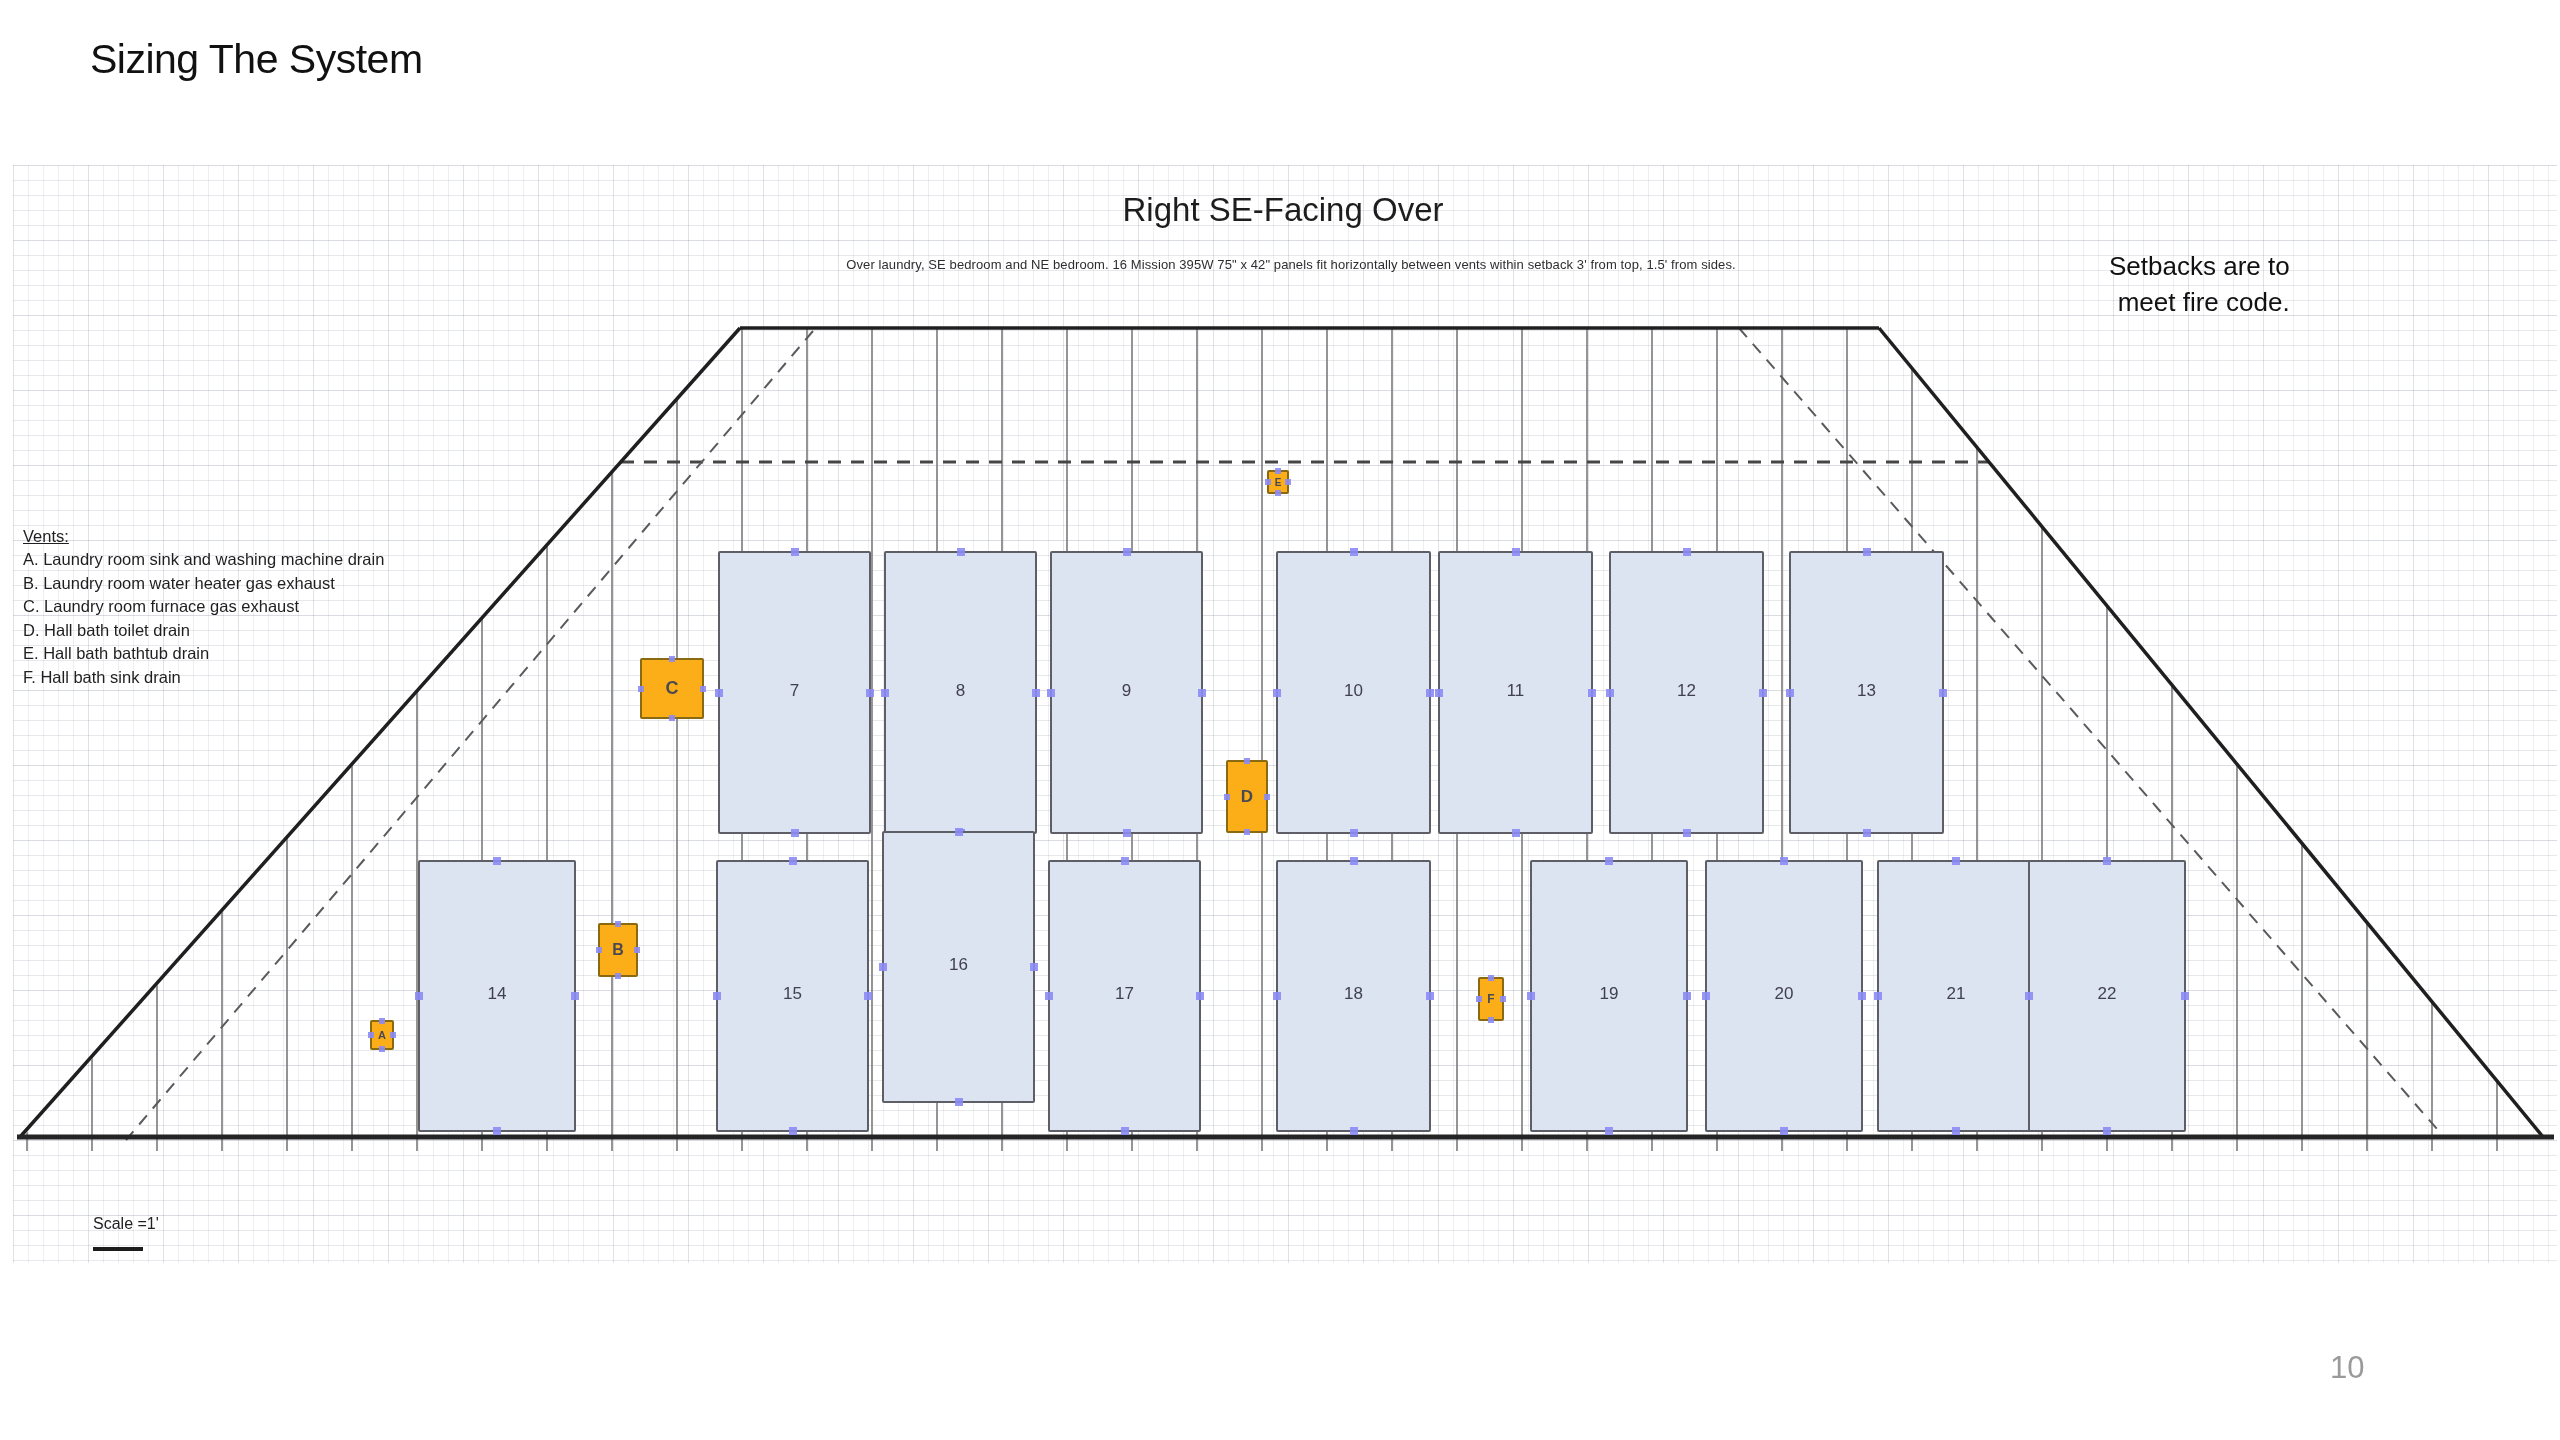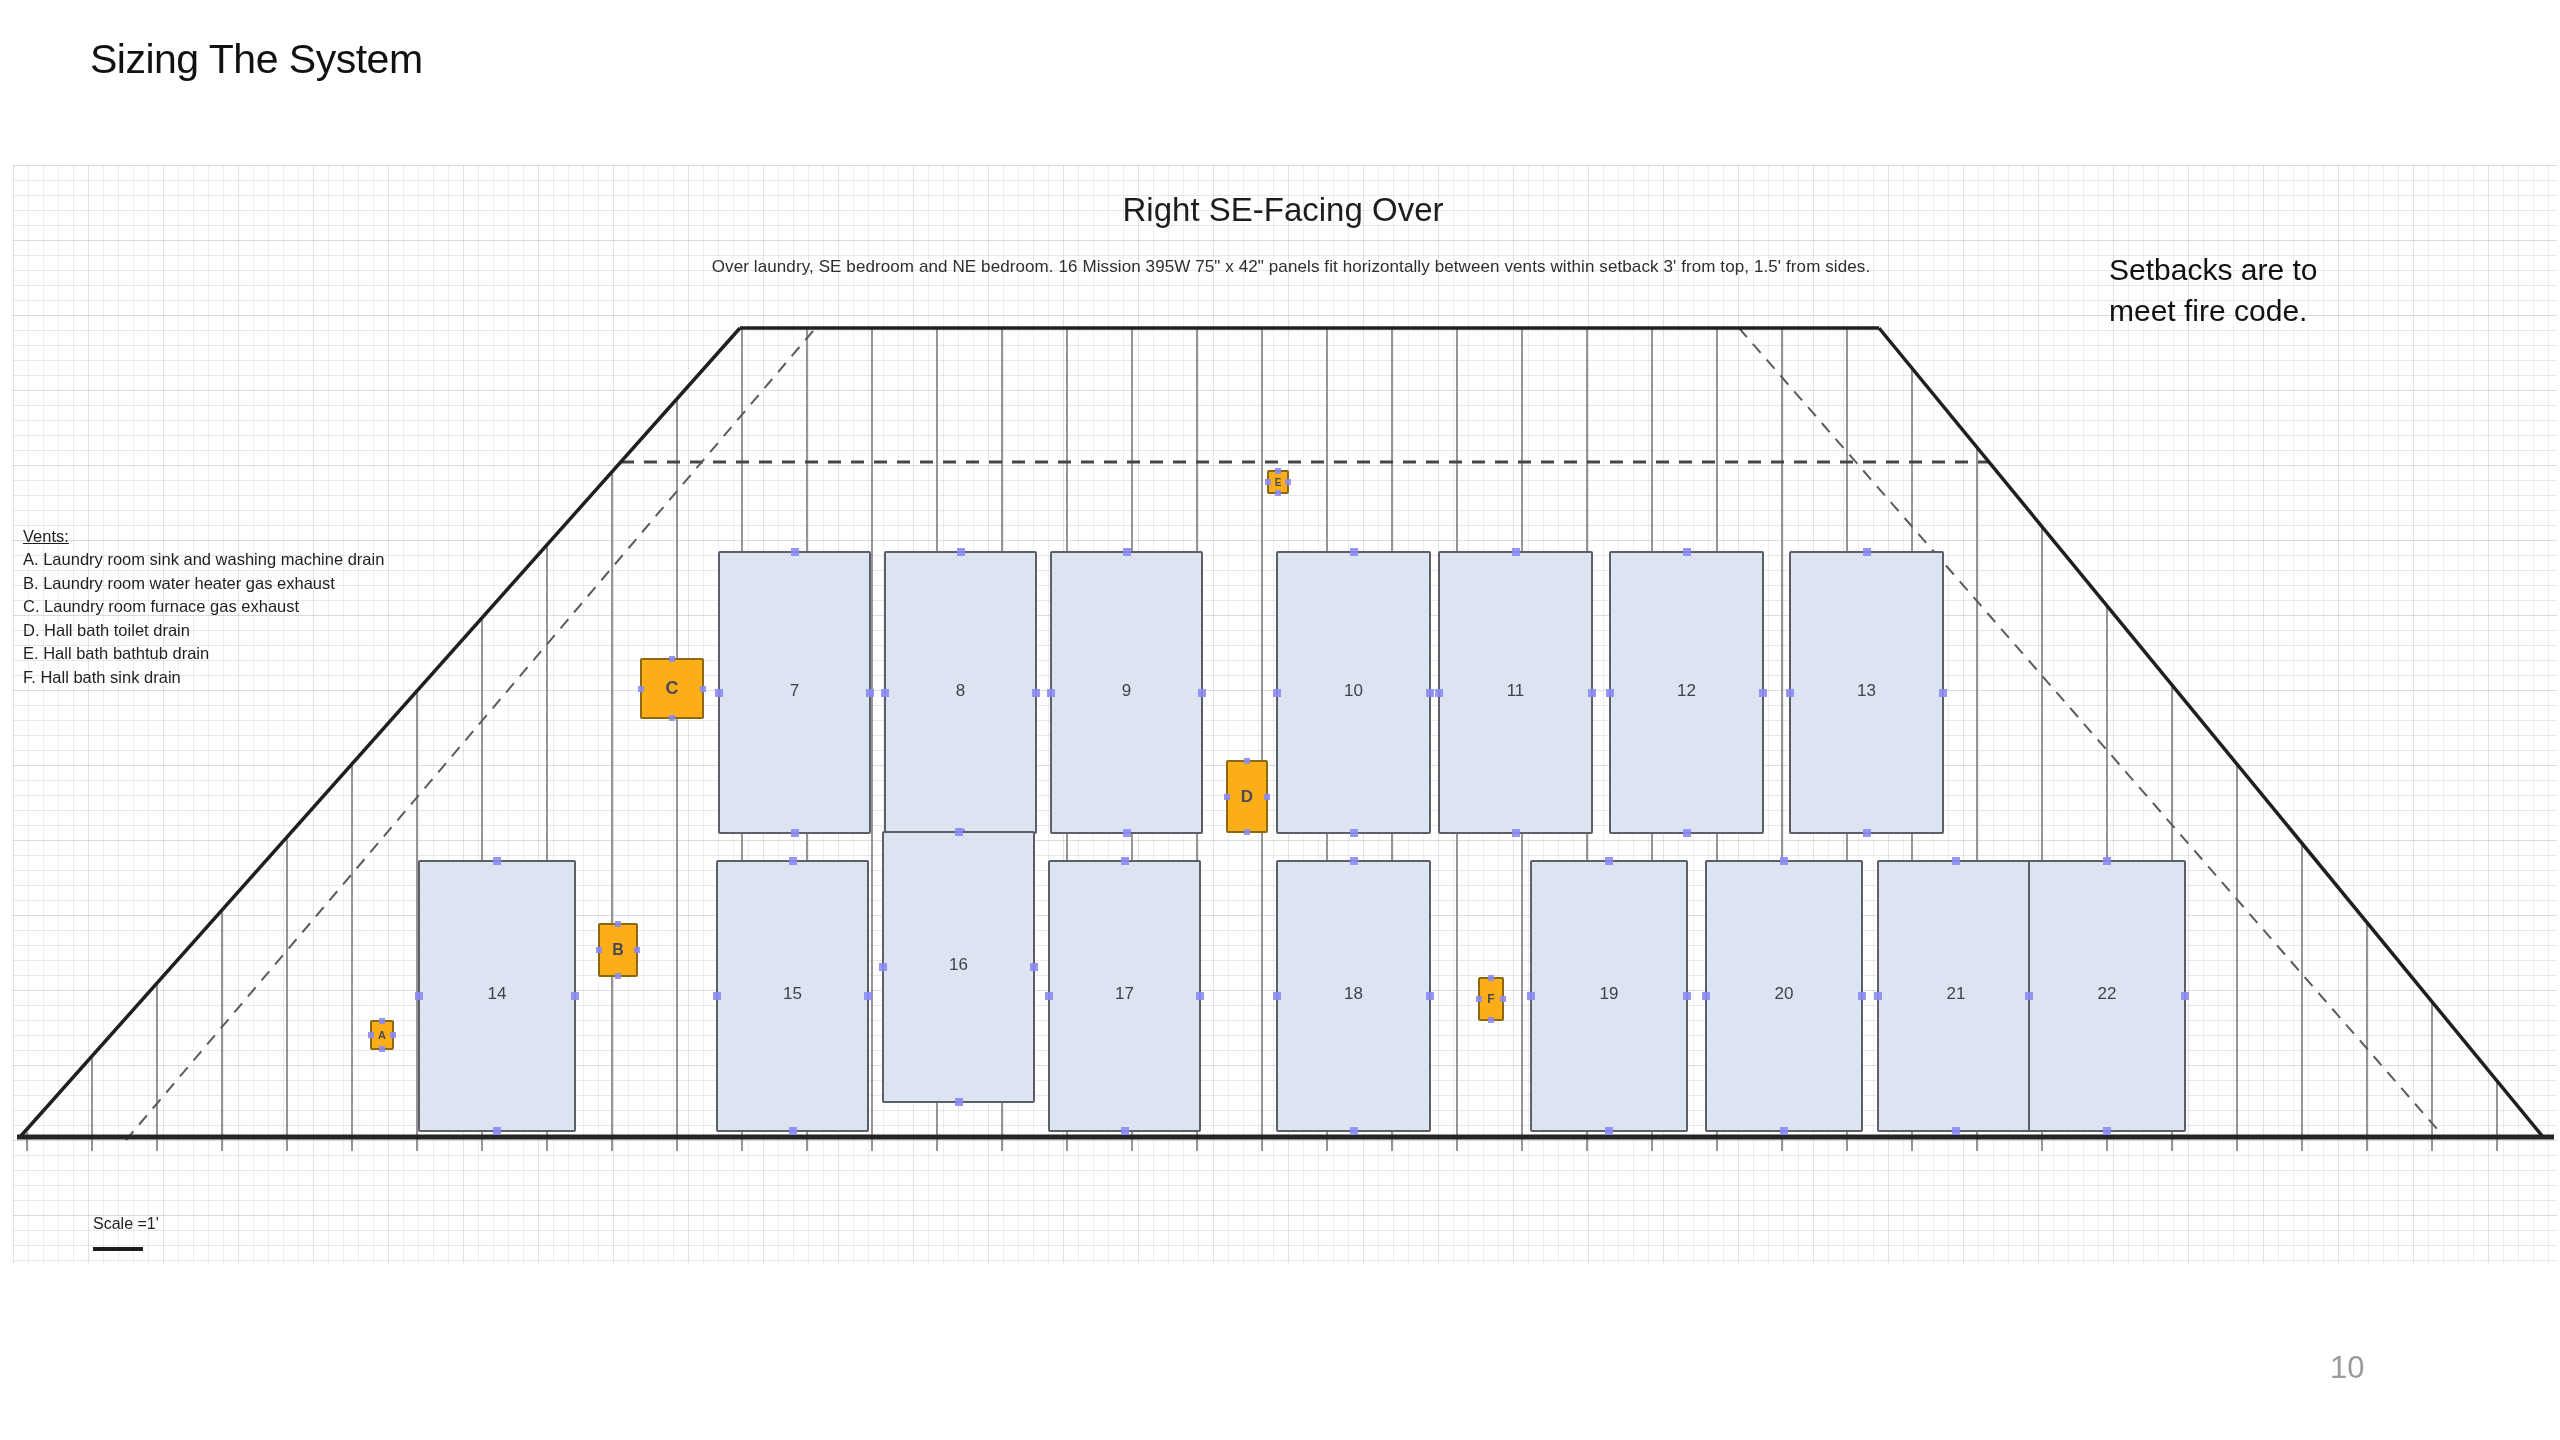--- a/index.html
+++ b/index.html
@@ -13,23 +13,23 @@
     background-color:#ffffff;
     background-image:
       repeating-linear-gradient(to right, rgba(105,115,135,0.10) 0 1px, transparent 1px 75px),
       repeating-linear-gradient(to bottom, rgba(105,115,135,0.10) 0 1px, transparent 1px 75px),
       repeating-linear-gradient(to right, rgba(120,130,150,0.13) 0 1px, transparent 1px 15px),
       repeating-linear-gradient(to bottom, rgba(110,120,140,0.17) 0 1px, transparent 1px 15px);}
 
   .roof-title{position:absolute;left:1270px;top:26px;transform:translateX(-50%);
     font-size:33px;color:#1d1d1d;white-space:nowrap;}
   .roof-subtitle{position:absolute;left:1278px;top:92px;transform:translateX(-50%);
-    font-size:17px;color:#2e2e2e;white-space:nowrap;letter-spacing:0.1px;}
-  .setback-note{position:absolute;left:2096px;top:84px;font-size:30px;color:#111;
-    line-height:1.37;white-space:pre-line;}
+    font-size:13px;color:#2e2e2e;white-space:nowrap;letter-spacing:0.1px;}
+  .setback-note{position:absolute;left:2096px;top:84px;font-size:26px;color:#111;
+    line-height:1.37;white-space:pre-line;text-align:right;}
 
   .legend{position:absolute;left:10px;top:360px;font-size:16.5px;color:#1f1f1f;line-height:1.42;}
   .legend-heading{text-decoration:underline;}
   .legend-item{white-space:nowrap;}
 
   .roof-svg{position:absolute;left:0;top:0;width:2544px;height:1098px;}
 
   .panel{position:absolute;background:#dce3f1;border:2px solid #5e5e66;border-radius:2px;
     box-sizing:border-box;}
   .pnum{position:absolute;left:0;right:0;top:50%;transform:translateY(-58%);

